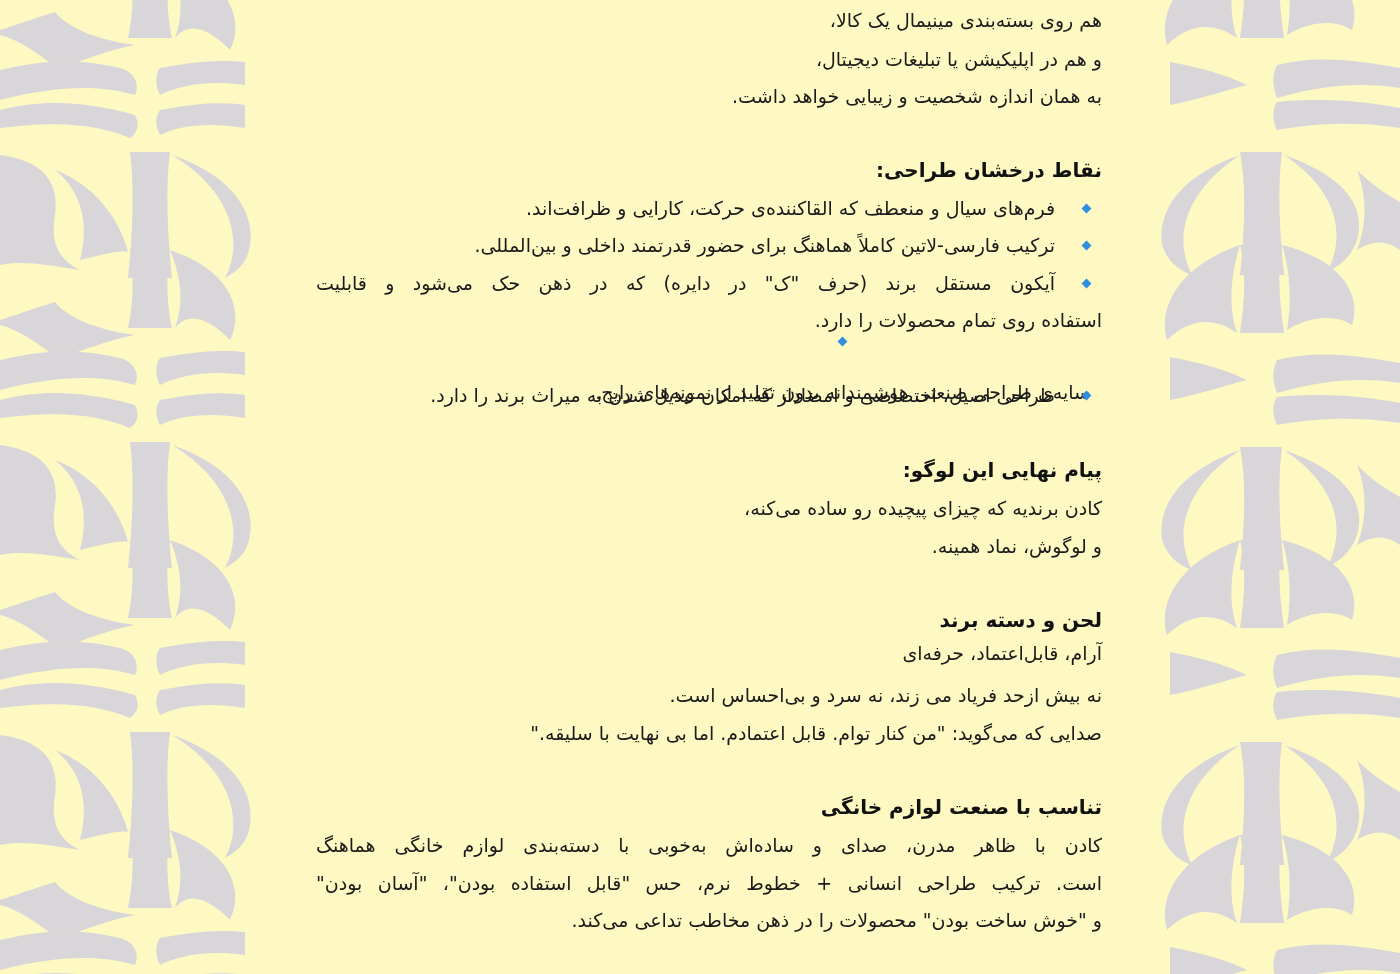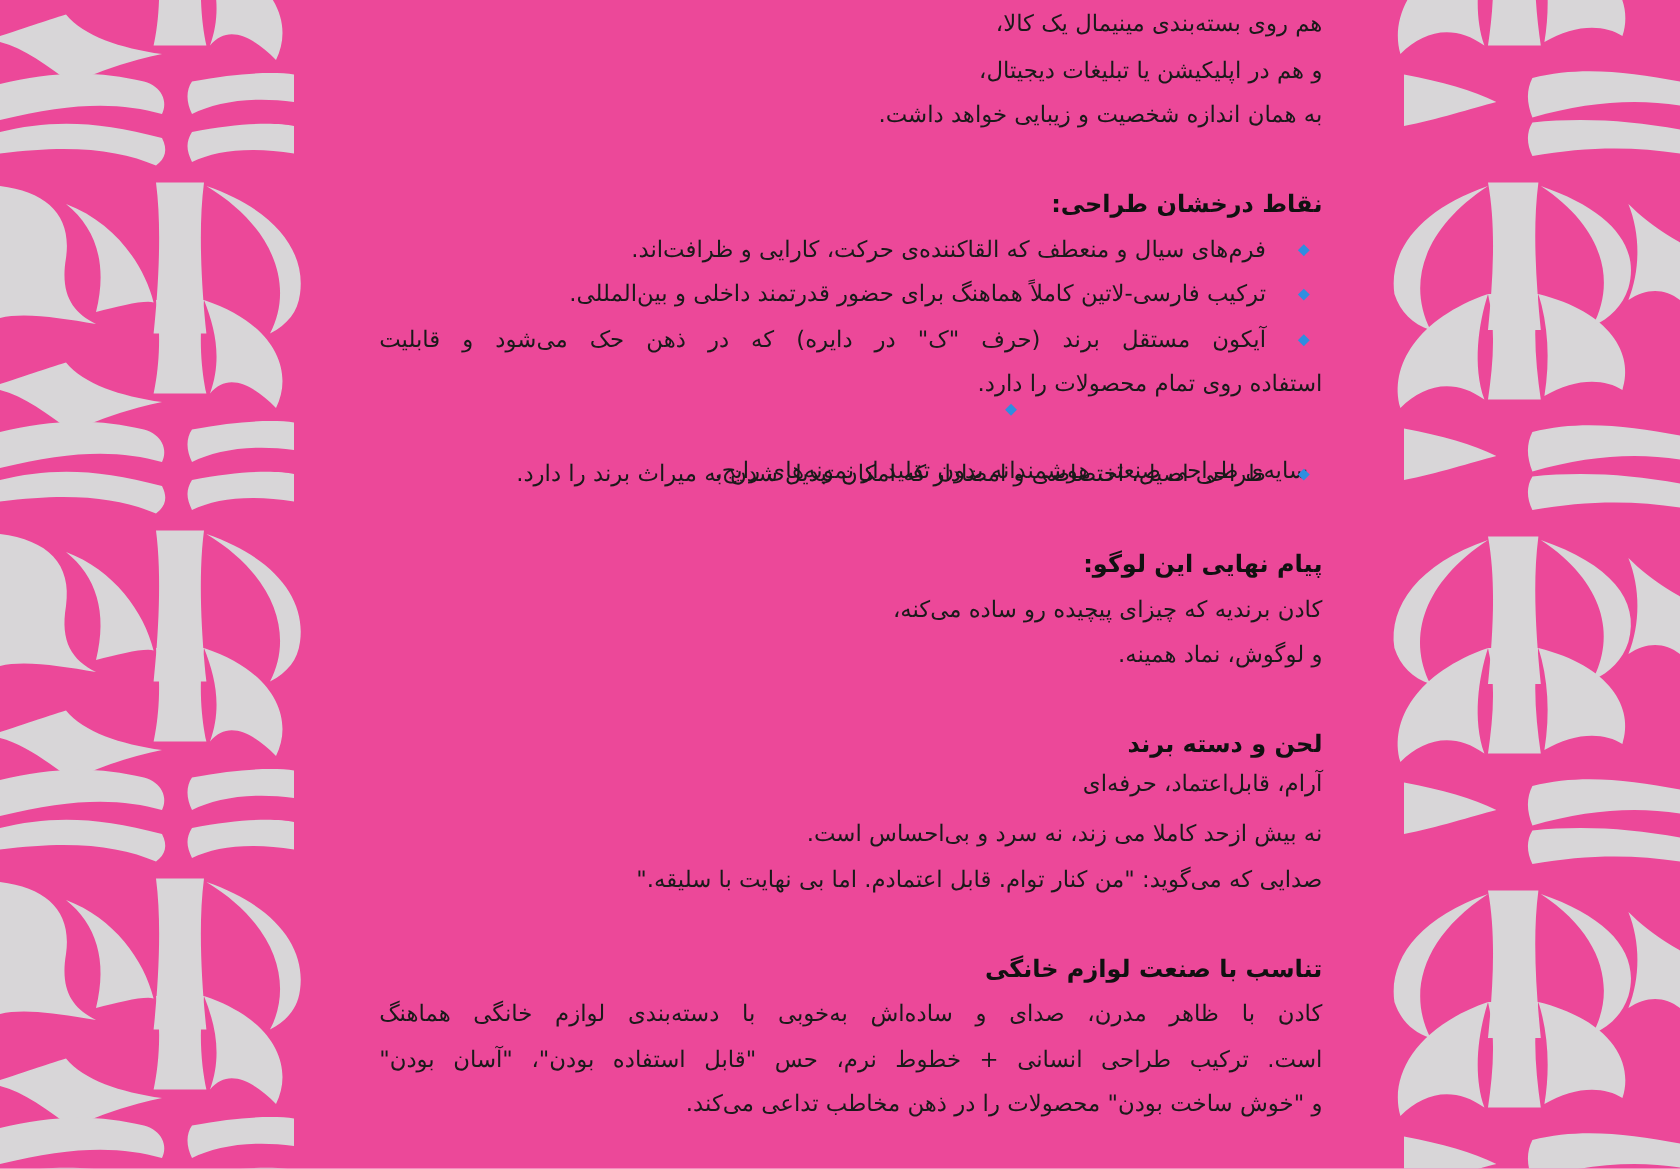--- a/index.html
+++ b/index.html
@@ -7,21 +7,21 @@
       padding: 0;
       width: 1400px;
       height: 974px;
       overflow: hidden;
       background: #ffffff;
     }
     .page {
       position: relative;
       width: 1400px;
       height: 974px;
-      background: #ec4899;
+      background: #fef9c3;
       overflow: hidden;
     }
     .pattern-strip {
       position: absolute;
       top: 0;
       height: 974px;
       overflow: hidden;
     }
     .pattern-left { left: 0; width: 258px; }
     .pattern-right { left: 1152px; width: 248px; }
@@ -154,21 +154,21 @@
       <span class="bullet"></span>
       <span>طراحی اصیل، اختصاصی و امضادار که امکان تبدیل شدن به میراث برند را دارد.</span>
     </div>
 
     <div class="line heading" style="top:451px;text-align:right;">پیام نهایی این لوگو:</div>
     <div class="line" style="top:489px;">کادن برندیه که چیزای پیچیده رو ساده می‌کنه،</div>
     <div class="line" style="top:527px;">و لوگوش، نماد همینه.</div>
 
     <div class="line heading" style="top:601px;">لحن و دسته برند</div>
     <div class="line" style="top:634px;">آرام، قابل‌اعتماد، حرفه‌ای</div>
-    <div class="line" style="top:676px;">نه بیش ازحد کاملا می زند، نه سرد و بی‌احساس است.</div>
+    <div class="line" style="top:676px;">نه بیش ازحد فریاد می زند، نه سرد و بی‌احساس است.</div>
     <div class="line" style="top:714px;">صدایی که می‌گوید: "من کنار توام. قابل اعتمادم. اما بی نهایت با سلیقه."</div>
 
     <div class="line heading" style="top:788px;">تناسب با صنعت لوازم خانگی</div>
     <div class="line justified" style="top:826px;">کادن با ظاهر مدرن، صدای و ساده‌اش به‌خوبی با دسته‌بندی لوازم خانگی هماهنگ</div>
     <div class="line justified" style="top:864px;">است. ترکیب طراحی انسانی + خطوط نرم، حس "قابل استفاده بودن"، "آسان بودن"</div>
     <div class="line" style="top:901px;">و "خوش ساخت بودن" محصولات را در ذهن مخاطب تداعی می‌کند.</div>
 
   </div>
 </div>
 

